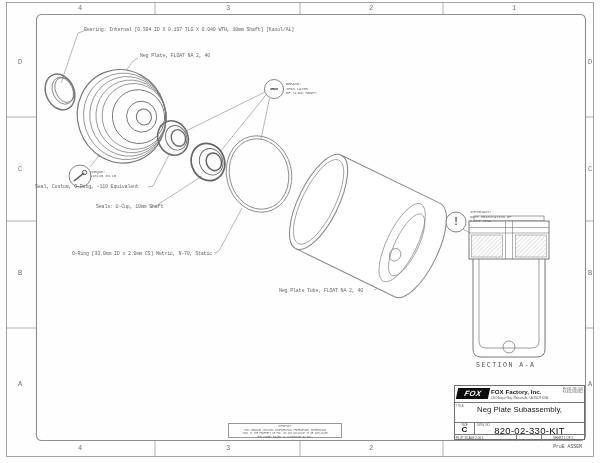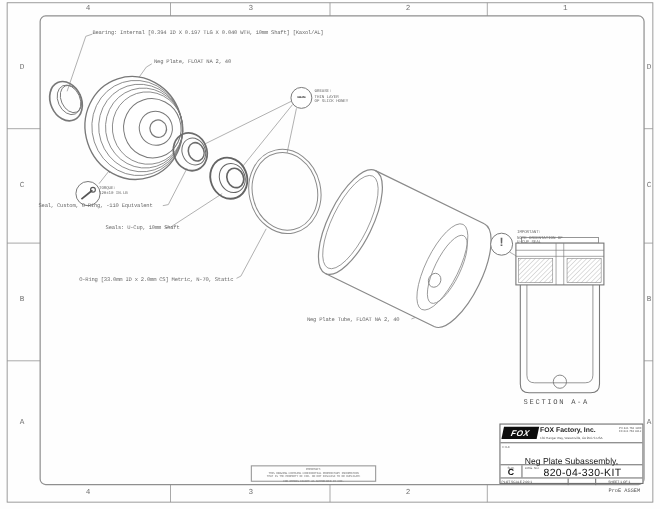--- a/index.html
+++ b/index.html
@@ -26,21 +26,21 @@
   .tb{position:absolute;left:454px;top:385px;width:131px;height:55px;border:1px solid #6f6f6f;
       background:#fff;box-sizing:border-box;color:#222;}
   .tb-r1{height:16px;display:flex;align-items:flex-start;}
   .fox-logo{width:32px;height:11px;margin:2px 2px 0 2px;background:#0d0d0d;color:#fff;
       font-style:italic;font-weight:bold;font-size:7.5px;display:flex;align-items:center;
       justify-content:center;transform:skewX(-12deg);letter-spacing:0.5px;}
   .tb-co{flex:1;padding-top:2px;}
   .tb-company{font-size:6.2px;font-weight:bold;color:#1a1a1a;}
   .tb-address{font-size:2.8px;color:#555;margin-top:1px;}
   .tb-phones{width:26px;padding:2px 1px 0 0;font-size:2.6px;color:#555;line-height:1.2;text-align:right;}
-  .tb-r2{height:20px;border-top:0.5px solid #777;position:relative;text-align:center;padding-top:13px;box-sizing:border-box;}
+  .tb-r2{height:20px;border-top:0.5px solid #777;position:relative;text-align:center;padding-top:3px;box-sizing:border-box;}
   .tb-title-label{position:absolute;left:1px;top:0.5px;font-size:2.8px;color:#555;}
   .tb-title1,.tb-title2{font-size:7.8px;color:#1a1a1a;line-height:1.15;}
   .tb-r3{height:12px;border-top:0.5px solid #777;display:flex;box-sizing:border-box;}
   .tb-size{width:19px;border-right:0.5px solid #777;text-align:center;}
   .tb-h{display:block;font-size:2.8px;color:#555;line-height:1;padding-top:0.5px;}
   .tb-c{display:block;font-size:8px;font-weight:bold;line-height:0.9;color:#111;}
   .tb-dwg{flex:1;position:relative;text-align:center;}
   .tb-dwg .tb-h{position:absolute;left:2px;top:0.5px;}
   .tb-num{font-size:9.5px;color:#111;letter-spacing:0.3px;padding-top:2px;}
   .tb-r4{height:7px;border-top:0.5px solid #777;display:flex;font-size:3px;color:#444;
@@ -223,21 +223,21 @@
       <span class="tb-title-label">TITLE</span>
       <div class="tb-title1">Neg Plate Subassembly,</div>
     </div>
     <div class="tb-r3">
       <div class="tb-size">
         <span class="tb-h">SIZE</span>
         <span class="tb-c">C</span>
       </div>
       <div class="tb-dwg">
         <span class="tb-h">DWG. NO.</span>
-        <div class="tb-num">820-04-330-KIT</div>
+        <div class="tb-num">820-02-330-KIT</div>
       </div>
     </div>
     <div class="tb-r4">
       <div class="tb-scale">PLOT SCALE 2.00:1</div>
       <div class="tb-fill"></div>
       <div class="tb-sheet">SHEET 1 OF 1</div>
     </div>
   </div>
 
 </div>

